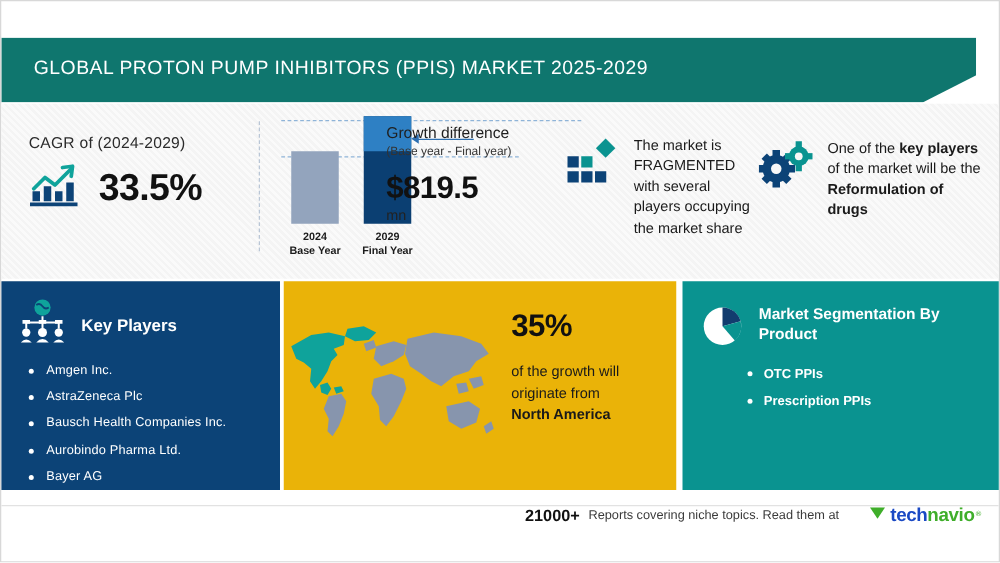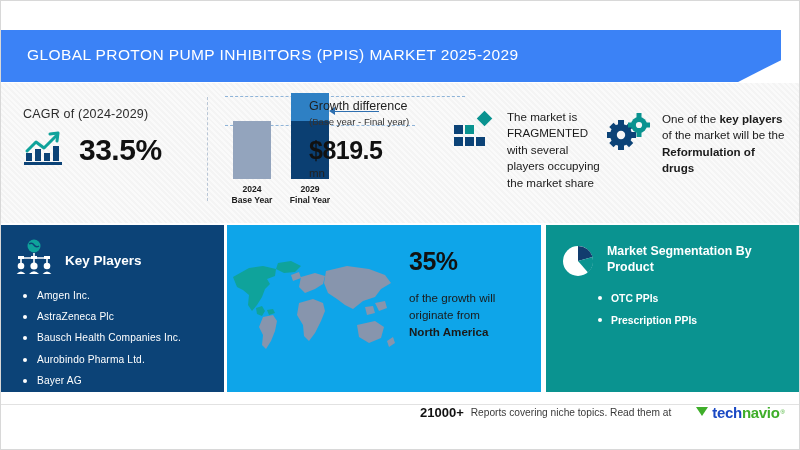--- a/index.html
+++ b/index.html
@@ -14,21 +14,21 @@
     width:800px;height:450px;
     background:#ffffff;
     box-sizing:border-box;
     border:1px solid #d8d8d8;
     overflow:hidden;
   }
 
   
   .banner{
     position:absolute;left:0;top:29px;width:780px;height:52px;
-    background:#3b82f6;
+    background:#0f766e;
     -webkit-clip-path:polygon(0 0, 100% 0, 100% 58%, 94.5% 100%, 0 100%);
     clip-path:polygon(0 0, 100% 0, 100% 58%, 94.5% 100%, 0 100%);
   }
   .banner-title{
     position:absolute;left:26px;top:16px;
     color:#ffffff;
     font-size:15.5px;
     letter-spacing:.4px;
     font-weight:400;
     white-space:nowrap;
@@ -108,21 +108,21 @@
   .players-list li{
     position:relative;color:#ffffff;font-size:10.2px;line-height:1.0;
     margin-bottom:11px;padding-left:14px;letter-spacing:.15px;
   }
   .players-list li::before{
     content:"";position:absolute;left:0;top:3px;width:4px;height:4px;
     border-radius:50%;background:#ffffff;
   }
 
   .panel-map{
-    position:absolute;left:226px;top:0;width:314px;height:167px;background:#0ea5e9;
+    position:absolute;left:226px;top:0;width:314px;height:167px;background:#eab308;
   }
   .mapwrap{position:absolute;left:2px;top:28px;width:175px;height:105px;}
   .map-stat{position:absolute;left:182px;top:22px;width:128px;}
   .map-pct{font-size:25px;font-weight:bold;color:#111;letter-spacing:-.5px;}
   .map-desc{font-size:11.6px;line-height:1.45;color:#1a1a1a;margin-top:14px;}
   .map-desc b{font-weight:bold;}
 
   .panel-seg{
     position:absolute;left:545px;top:0;width:291px;height:167px;background:#0a9390;
   }

